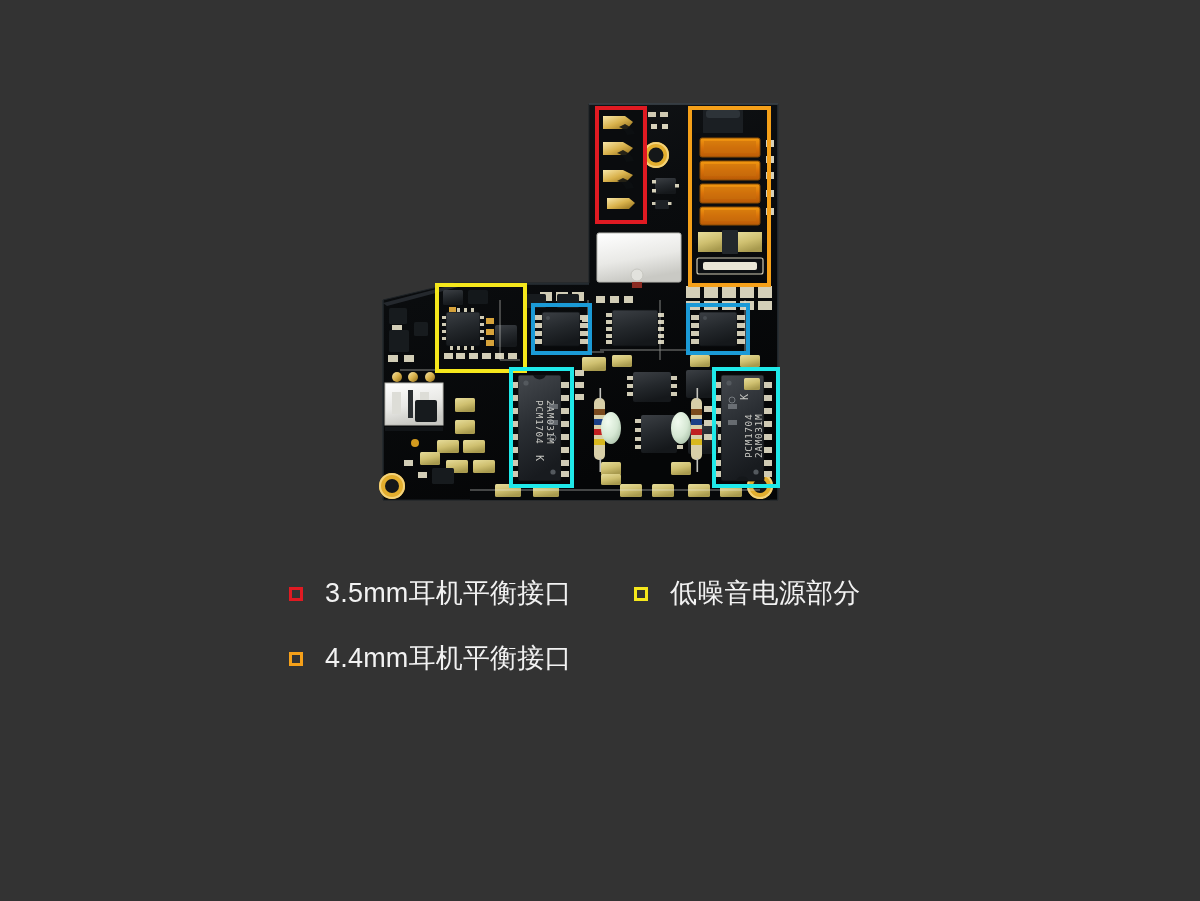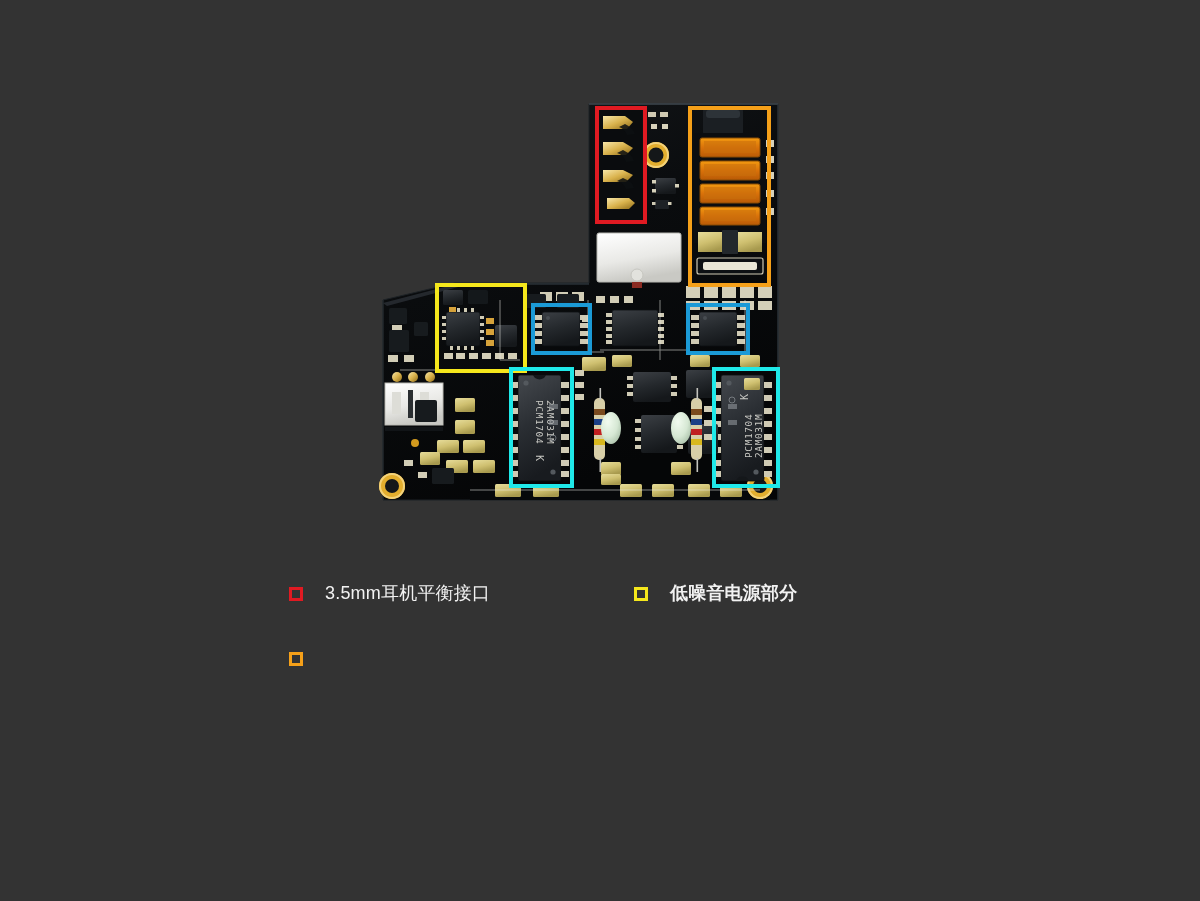--- a/index.html
+++ b/index.html
@@ -38,35 +38,35 @@
     align-items: flex-start;
     margin-bottom: 29px;
     height: 36px;
   }
   .legend-cell {
     display: flex;
     align-items: center;
     height: 36px;
   }
   .legend-cell.col-left { width: 345px; }
-  .legend-cell.col-right { width: 290px; font-weight: bold; }
+  .legend-cell.col-right { width: 290px; }
   .legend-swatch {
     width: 14px;
     height: 14px;
     box-sizing: border-box;
     border-style: solid;
     border-width: 3px;
     background: transparent;
     flex: 0 0 auto;
     margin-right: 22px;
     margin-top: 1px;
   }
   .legend-label {
     color: #f2f2f2;
-    font-size: 18px;
+    font-size: 27px;
     line-height: 36px;
     letter-spacing: 0.2px;
     white-space: nowrap;
     font-family: "Liberation Sans", "DejaVu Sans", sans-serif;
   }
   .legend-cell.empty .legend-swatch,
   .legend-cell.empty .legend-label { visibility: hidden; }
 
   .chip-text {
     font-family: "DejaVu Sans Mono", "Liberation Mono", monospace;
@@ -549,17 +549,18 @@
     </div>
     <div class="legend-cell col-right">
       <span class="legend-swatch" style="border-color:#f5e71c"></span>
       <span class="legend-label">低噪音电源部分</span>
     </div>
   </div>
 
   <div class="legend-row">
     <div class="legend-cell col-left">
       <span class="legend-swatch" style="border-color:#f5a019"></span>
+      <span class="legend-label">4.4mm耳机平衡接口</span>
     </div>
   </div>
 
 
 </div>
 
 </body></html>

